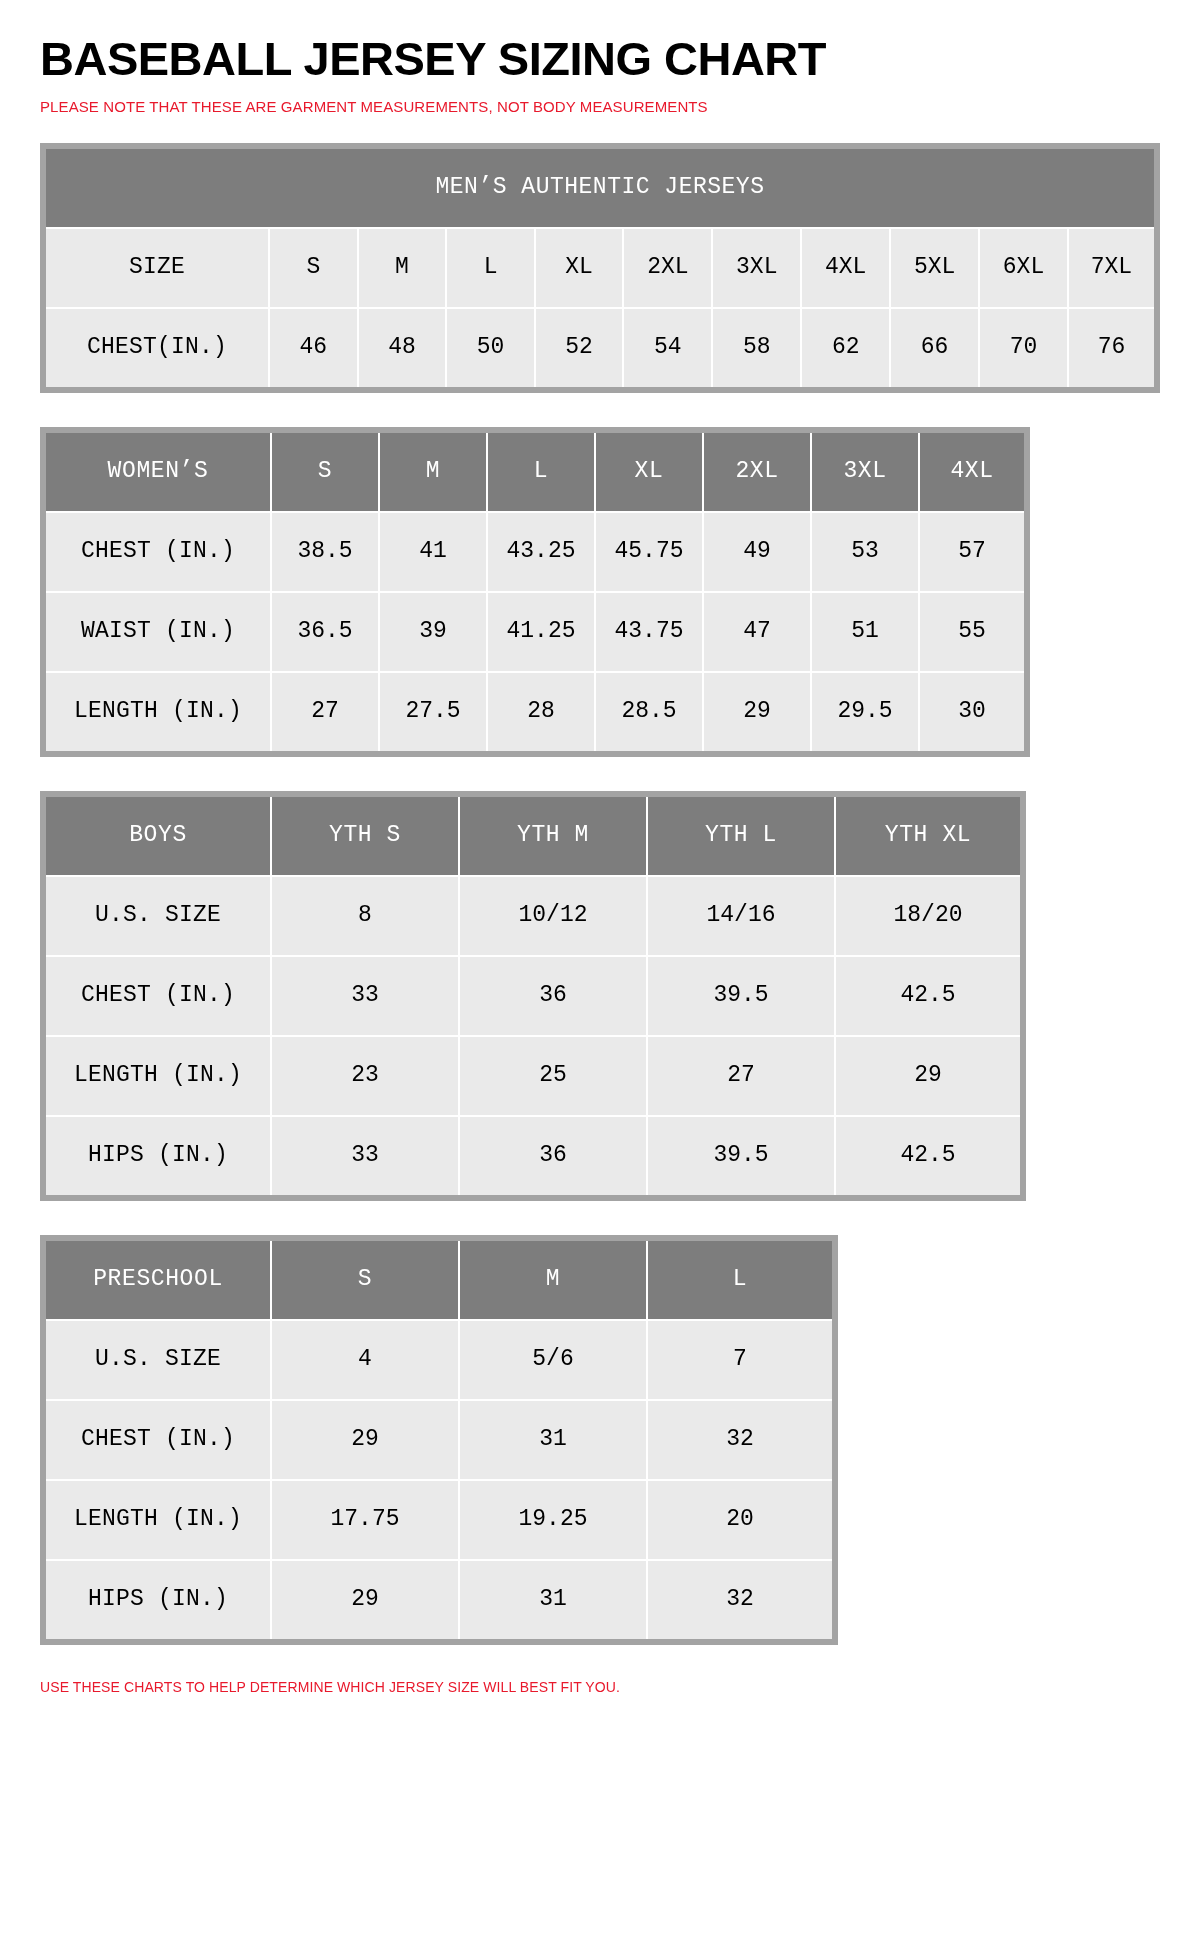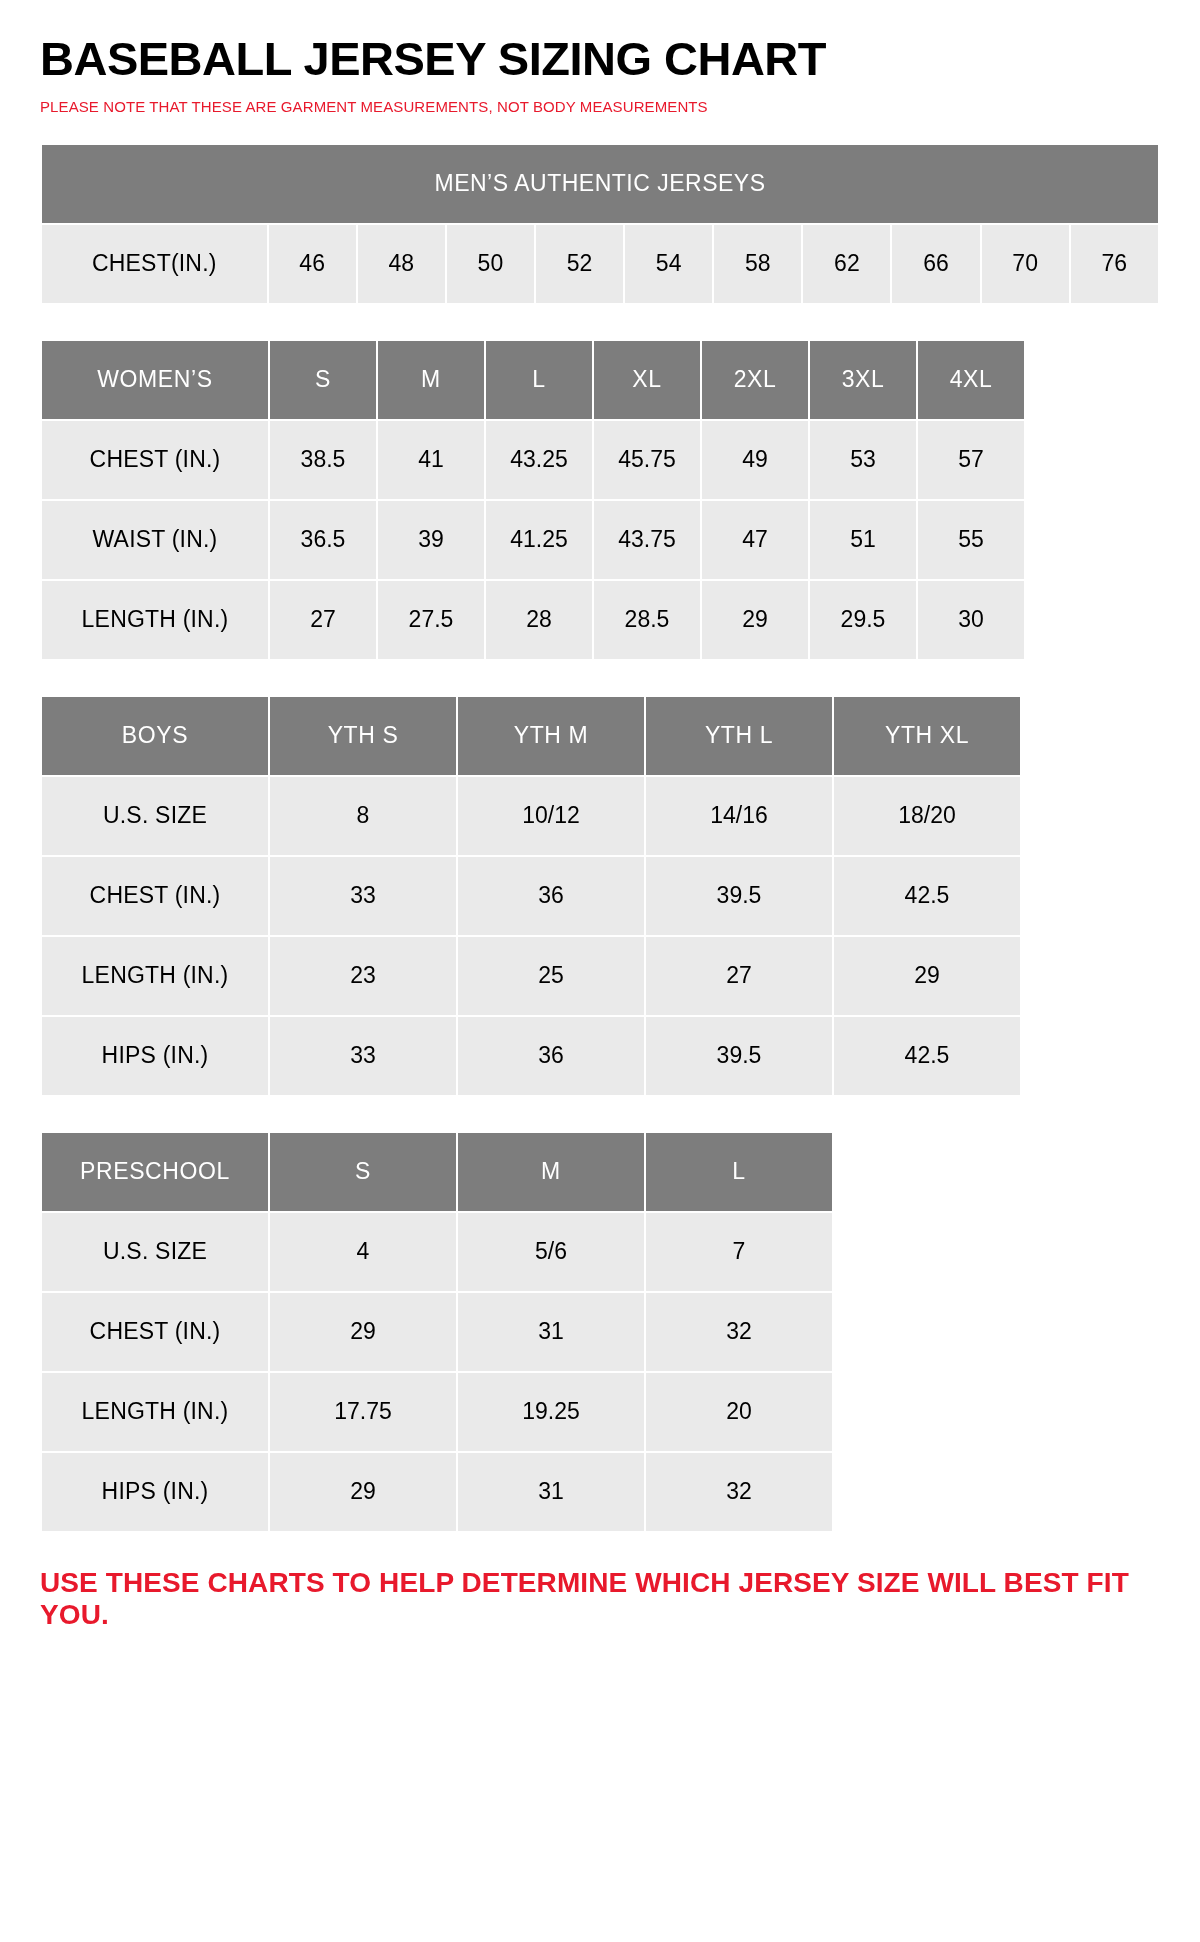--- a/index.html
+++ b/index.html
@@ -31,21 +31,22 @@
     font-size: 15px;
     color: #e8192c;
     line-height: 1.28;
     margin: 0 0 26px 0;
     letter-spacing: 0.1px;
   }
   table.sizing {
     border-collapse: collapse;
     table-layout: fixed;
     margin-bottom: 34px;
-    border: 1px solid #a3a3a3;
+    border: 6px solid #a3a3a3;
+    font-family: Liberation Mono, monospace;
   }
   table.sizing td, table.sizing th {
     border: 2px solid #ffffff;
     text-align: center;
     vertical-align: middle;
     font-weight: normal;
     font-size: 23px;
     color: #000000;
     background: #eaeaea;
     padding: 0;
@@ -77,25 +78,24 @@
   .tbl-women col.lbl { width: 228px; }
   .tbl-women col.c   { width: 108px; }
 
   .tbl-boys col.lbl { width: 228px; }
   .tbl-boys col.c   { width: 188px; }
 
   .tbl-pre col.lbl { width: 228px; }
   .tbl-pre col.c   { width: 188px; }
 
   .footer-note {
-    font-size: 28px;
+    font-size: 14px;
     color: #e8192c;
     letter-spacing: 0.1px;
     margin-top: 10px;
-    font-weight: bold;
   }
 </style>
 </head>
 <body>
 
 <div class="page">
 
   <h1 class="main-title">BASEBALL JERSEY SIZING CHART</h1>
   <div class="note">PLEASE NOTE THAT THESE ARE GARMENT MEASUREMENTS, NOT BODY MEASUREMENTS</div>
 
@@ -109,20 +109,33 @@
         <col class="c">
       <col class="c">
         <col class="c">
         <col class="c">
         <col class="c">
         <col class="c">
     </colgroup>
     <tbody>
       <tr>
         <td class="hdr-band" colspan="11">MEN’S AUTHENTIC JERSEYS</td>
+      </tr>
+      <tr>
+        <td class="rowlabel">SIZE</td>
+        <td>S</td>
+        <td>M</td>
+        <td>L</td>
+        <td>XL</td>
+        <td>2XL</td>
+        <td>3XL</td>
+        <td>4XL</td>
+        <td>5XL</td>
+        <td>6XL</td>
+        <td>7XL</td>
       </tr>
       <tr>
         <td class="rowlabel">CHEST(IN.)</td>
         <td>46</td>
         <td>48</td>
         <td>50</td>
         <td>52</td>
         <td>54</td>
         <td>58</td>
         <td>62</td>

